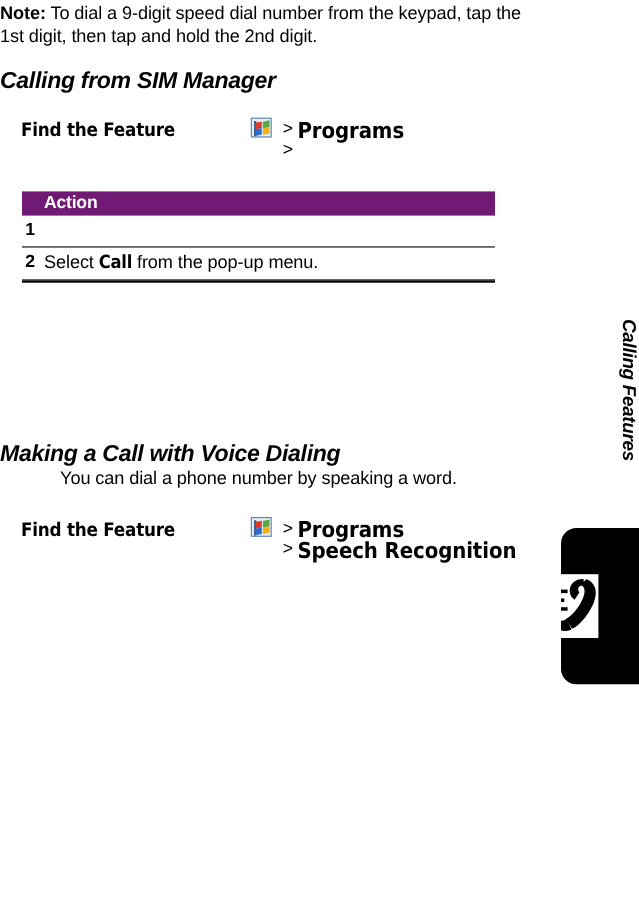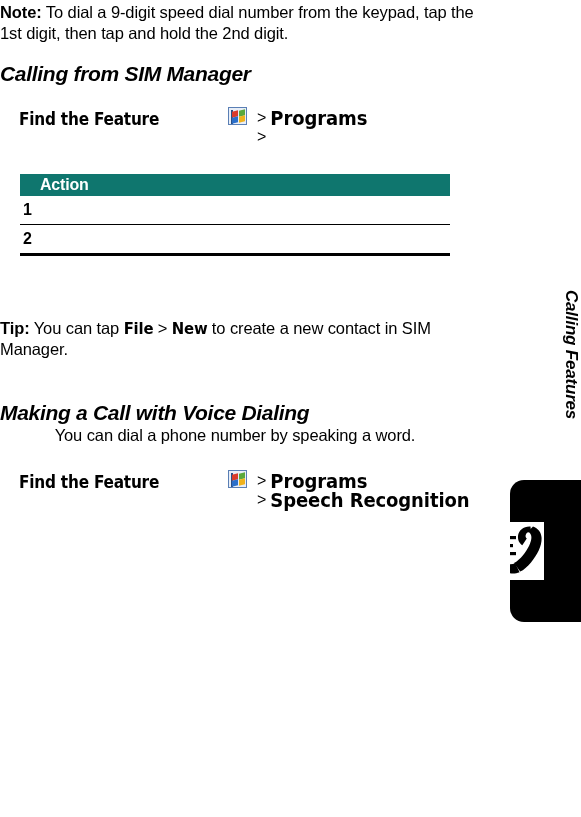--- a/index.html
+++ b/index.html
@@ -127,21 +127,21 @@
     background: #2b4f85;
   }
 
   
   .table {
     position: absolute;
     left: 20px;
     width: 430px;
   }
   .t-head {
-    background: #0f766e;
+    background: #701a75;
     color: #ffffff;
     height: 22px;
     display: flex;
     align-items: center;
   }
   .t-head .th {
     font-size: 16px;
     font-weight: bold;
     padding-left: 20px;
     letter-spacing: -0.2px;
@@ -250,28 +250,28 @@
     <div class="t-head">
       <div class="th">Action</div>
     </div>
 
     <div class="t-row">
       <div class="num">1</div>
     </div>
 
     <div class="t-row">
       <div class="num">2</div>
+      <div class="cell">
+        <span>Select </span><span class="cond">Call</span><span> from the pop-up menu.</span>
+      </div>
     </div>
 
     <div class="t-foot"></div>
   </div>
 
-  <div class="body-text" style="left:0px; top:318px; width:480px;">
-    <b>Tip:</b><span> You can tap </span><span class="cond">File</span><span> &gt; </span><span class="cond">New</span><span> to create a new contact in SIM Manager.</span>
-  </div>
 
   <h2 class="section-head" style="left:0px; top:401px;">Making a Call with Voice Dialing</h2>
 
   <div class="body-text" style="left:0px; top:425px; width:470px;text-align:center;">
     <span>You can dial a phone number by speaking a word.</span>
   </div>
 
   <div class="ftf" style="top:468px;">
     <div class="ftf-label">Find the Feature</div>
     <div class="ftf-path">

